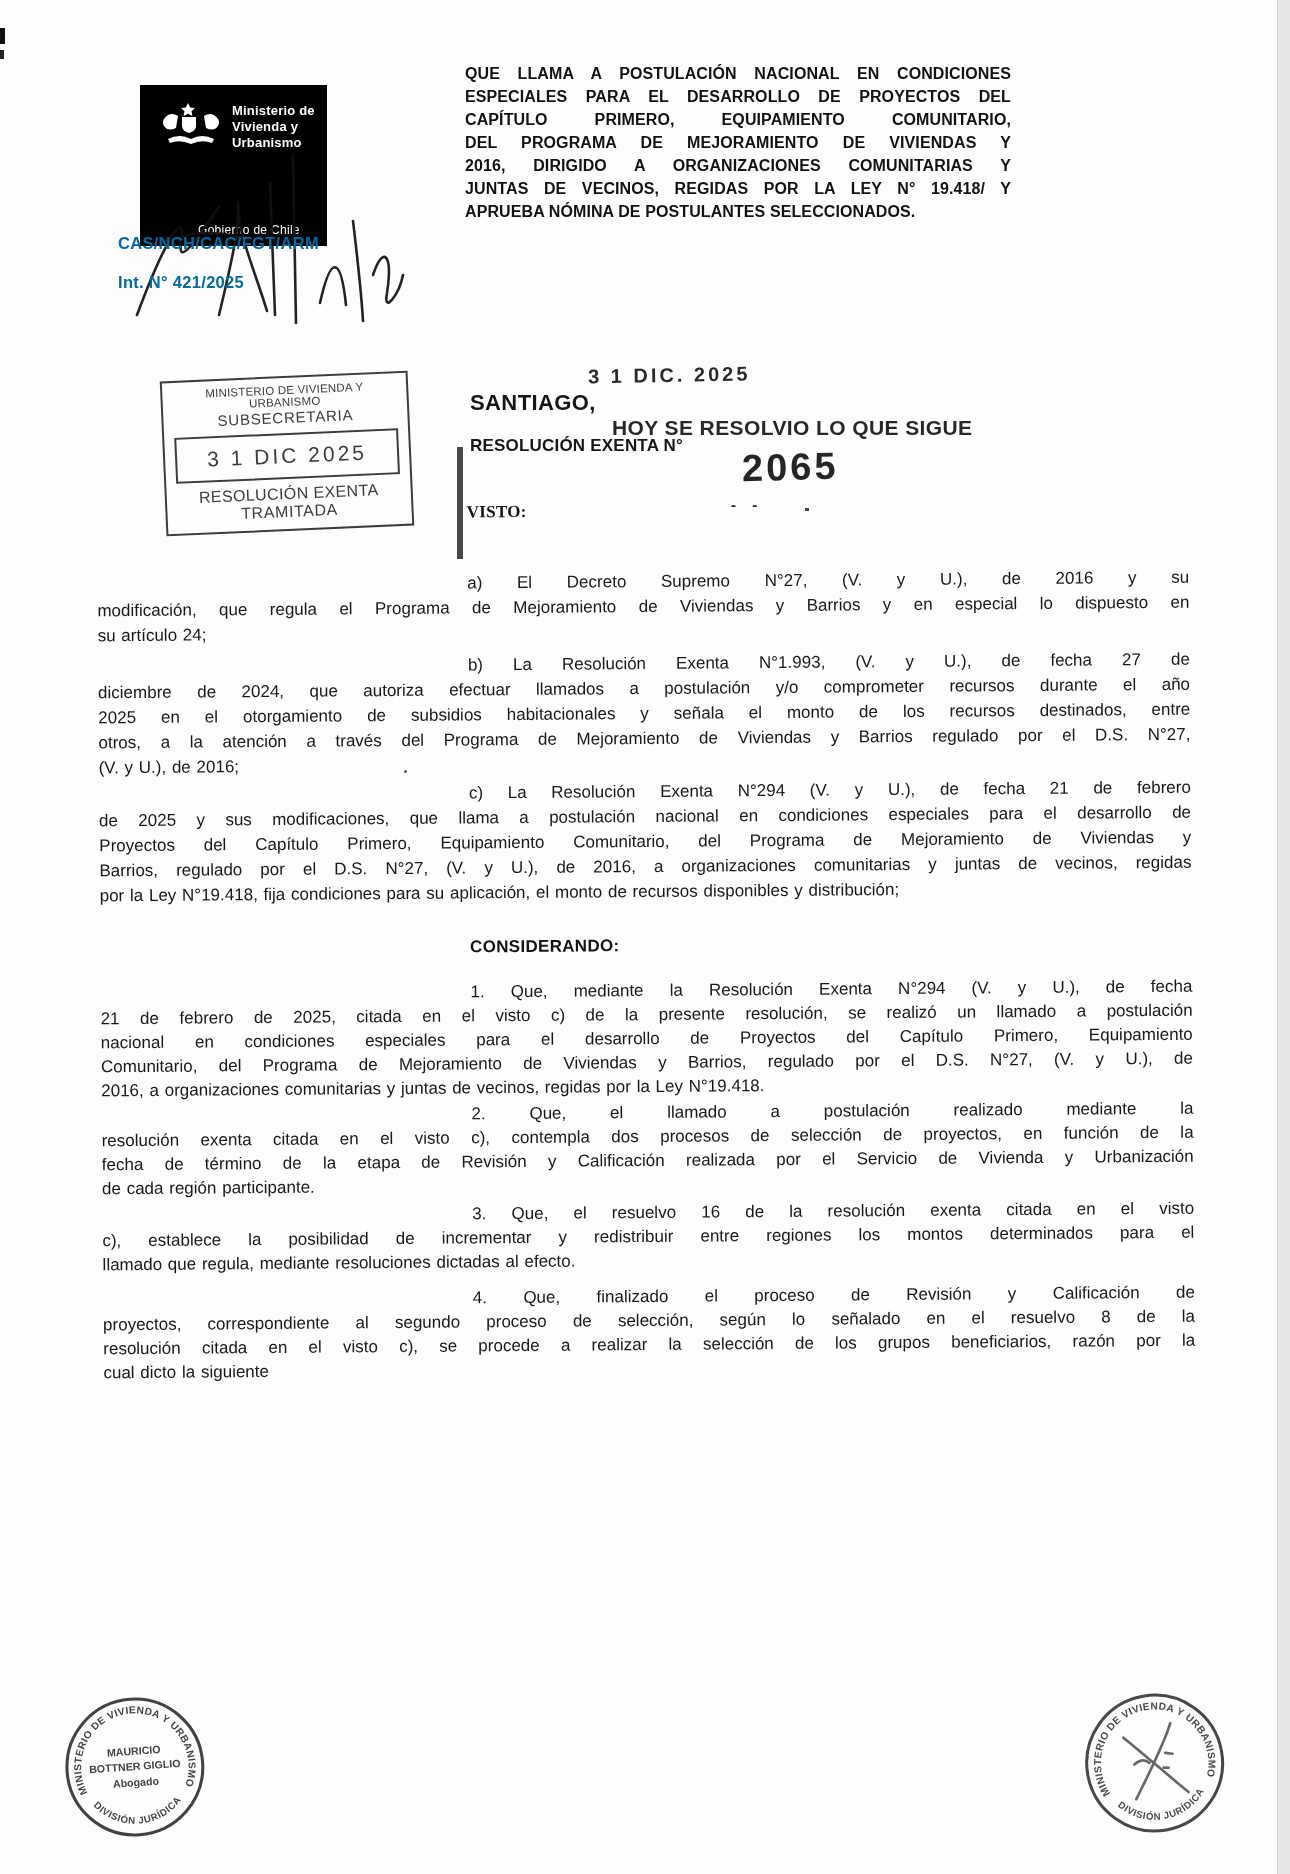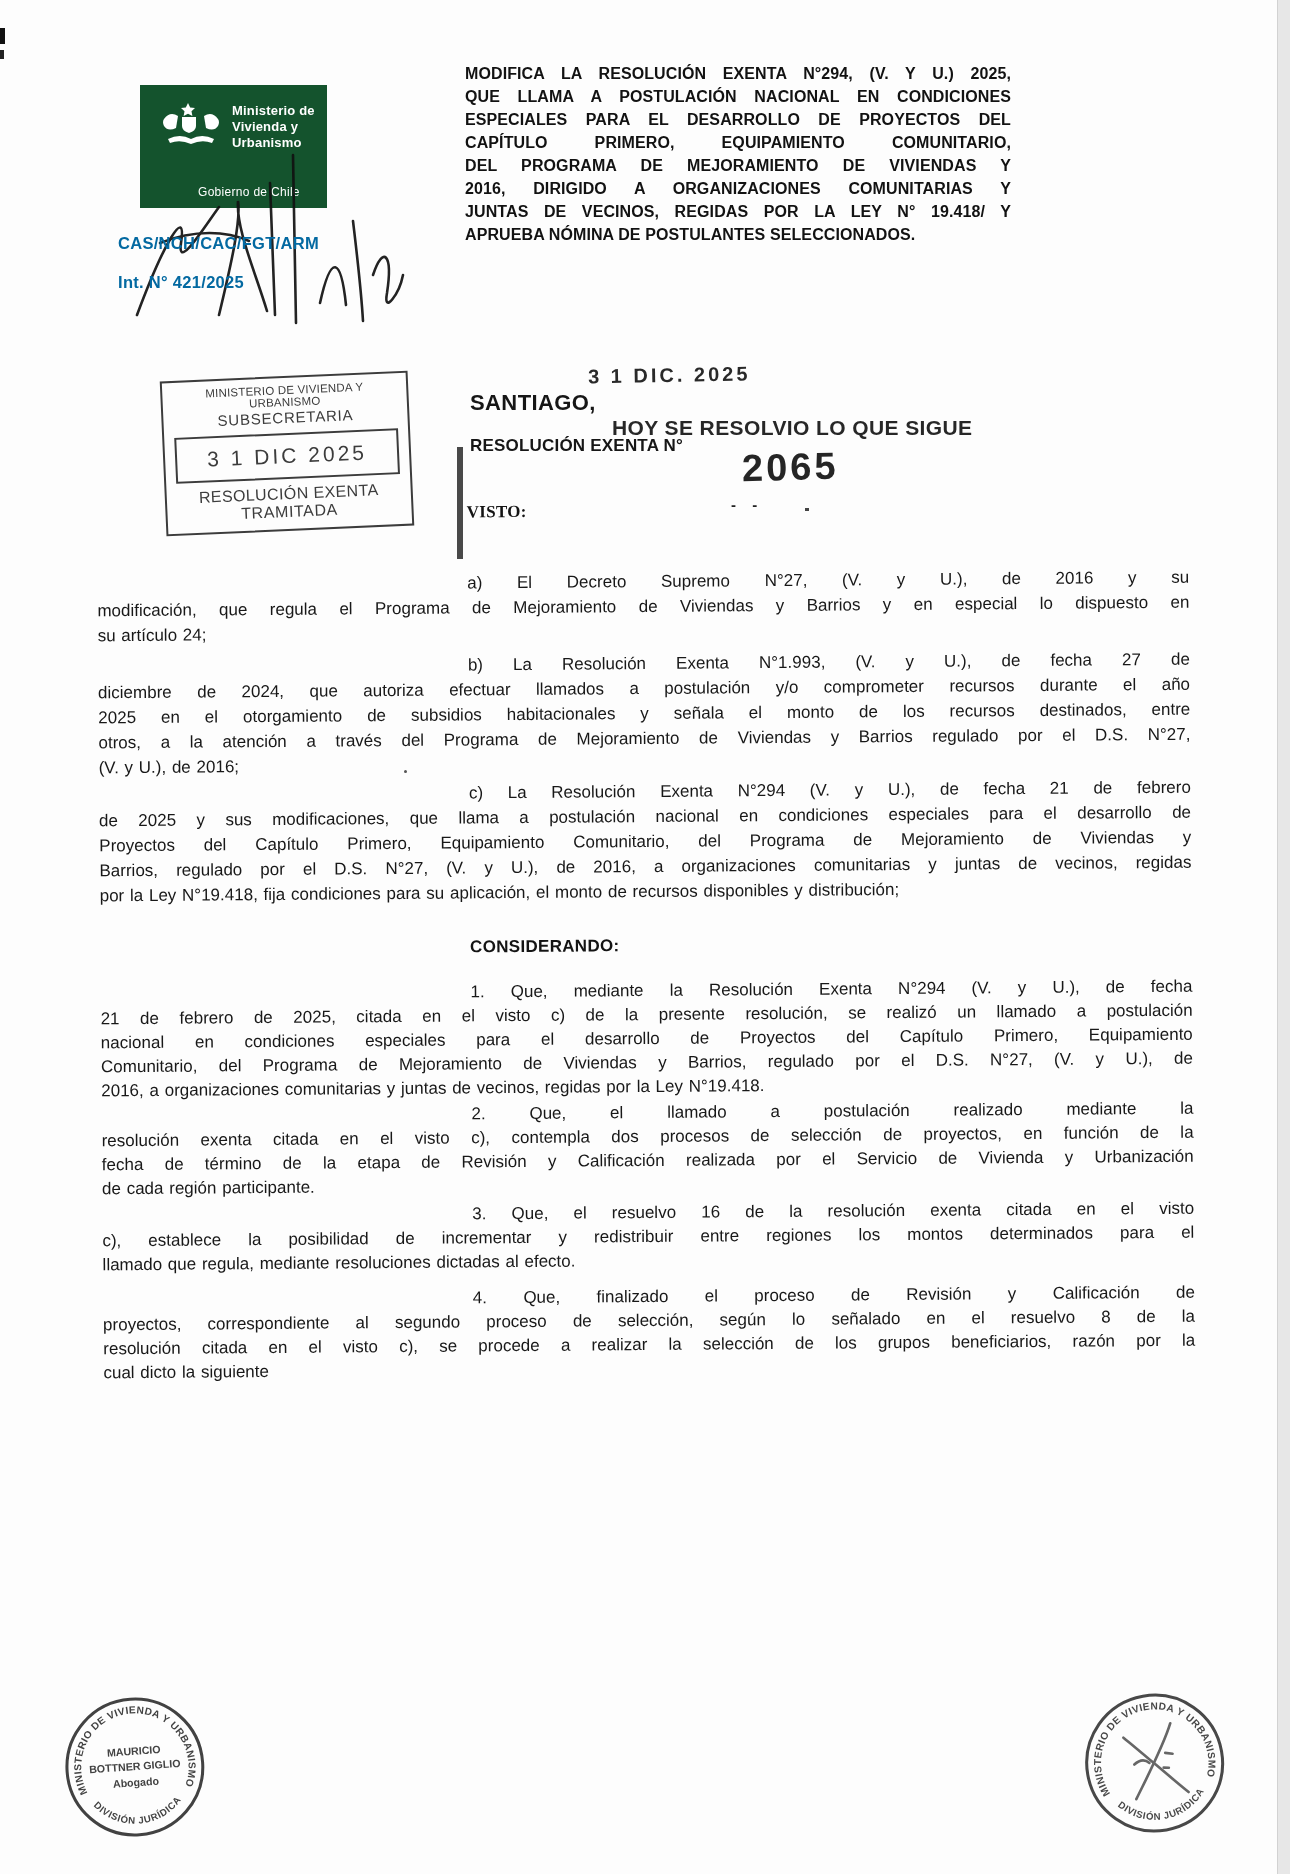--- a/index.html
+++ b/index.html
@@ -3,21 +3,21 @@
 <meta charset="utf-8">
 <style>
   html,body{margin:0;padding:0;background:#ffffff;}
   .page{
     position:relative; width:1290px; height:1874px; background:#fdfdfd;
     font-family:"Liberation Sans", sans-serif; color:#161616; overflow:hidden;
   }
   .abs{position:absolute;}
 
   
-  .logo-box{left:140px; top:85px; width:187px; height:123px; background:#14532d;}
+  .logo-box{left:140px; top:85px; width:187px; height:161px; background:#000000;}
   .logo-ministry{position:absolute; left:92px; top:18px; color:#fff; font-weight:bold;
     font-size:13px; line-height:16px; white-space:pre-line; letter-spacing:.2px;}
   .logo-gov{position:absolute; left:58px; bottom:9px; color:#fff; font-size:12px; letter-spacing:.3px;}
   .emblem{position:absolute; left:18px; top:16px;}
 
   .ref-line{left:118px; font-weight:bold; font-size:16.5px; letter-spacing:.3px; color:#0369a1;}
 
   
   .title-block{left:465px; top:62px; width:546px; font-weight:bold; font-size:16px;
     line-height:23px; color:#121212; letter-spacing:.1px;}
@@ -98,21 +98,20 @@
       <path d="M205 178 C 216 128, 226 132, 231 180"></path>
       <path d="M238 96 C 242 130, 246 162, 248 196"></path>
       <path d="M258 150 C 268 120, 278 128, 272 168 C 268 190, 284 170, 288 150"></path>
     </g>
   </svg>
 
   <div class="abs ref-line" style="top:234px;">CAS/NCH/CAC/FGT/ARM</div>
   <div class="abs ref-line" style="top:257px;margin-top:16px;">Int. N° 421/2025</div>
 
   <div class="abs title-block">
-      <div class="jline">MODIFICA LA RESOLUCIÓN EXENTA N°294, (V. Y U.) 2025,</div>
       <div class="jline">QUE LLAMA A POSTULACIÓN NACIONAL EN CONDICIONES</div>
       <div class="jline">ESPECIALES PARA EL DESARROLLO DE PROYECTOS DEL</div>
       <div class="jline">CAPÍTULO PRIMERO, EQUIPAMIENTO COMUNITARIO,</div>
       <div class="jline">DEL PROGRAMA DE MEJORAMIENTO DE VIVIENDAS Y</div>
       <div class="jline">2016, DIRIGIDO A ORGANIZACIONES COMUNITARIAS Y</div>
       <div class="jline">JUNTAS DE VECINOS, REGIDAS POR LA LEY N° 19.418/ Y</div>
       <div class="jline">APRUEBA NÓMINA DE POSTULANTES SELECCIONADOS.</div>
     </div>
 
   <div class="abs intake-stamp">

